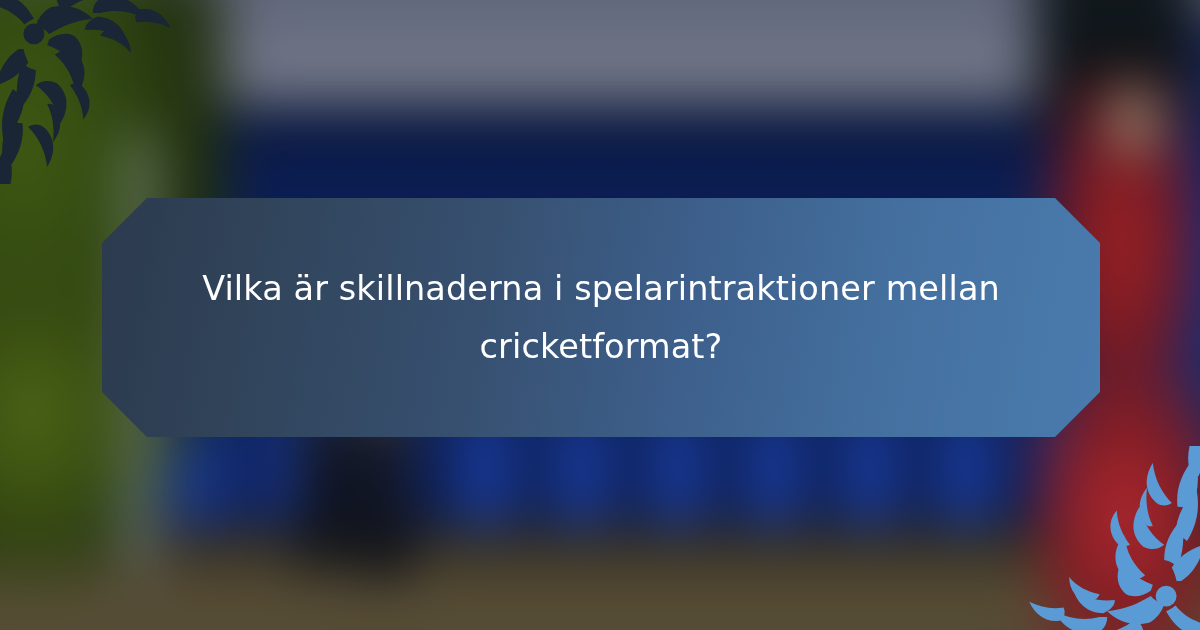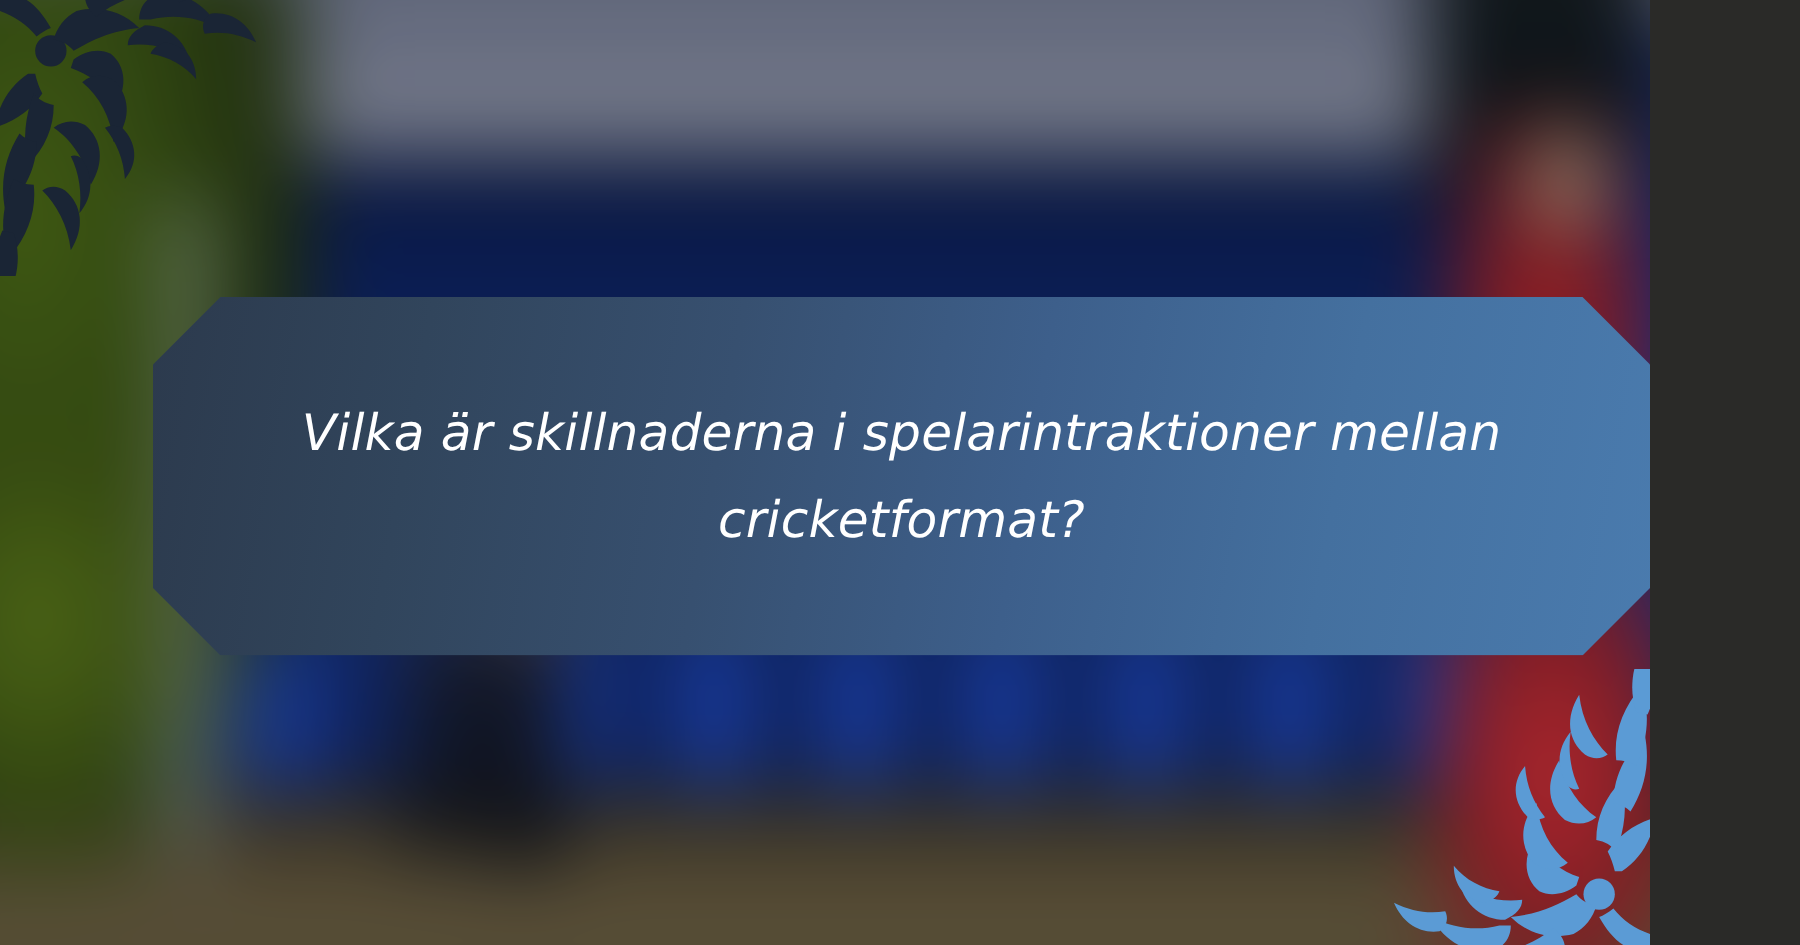--- a/index.html
+++ b/index.html
@@ -6,23 +6,22 @@
 
   html, body {
     width:1200px; height:630px;
     overflow:hidden;
     background:#2a2a28;
     font-family:"DejaVu Sans", sans-serif;
   }
 
   #stage {
     position:relative;
-    width:1100px; height:630px;
+    width:1200px; height:630px;
     overflow:hidden;
-    font-style:italic;
   }
 
   
   .bg-layer {
     position:absolute;
     inset:-60px;
     filter:blur(26px);
   }
 
   

